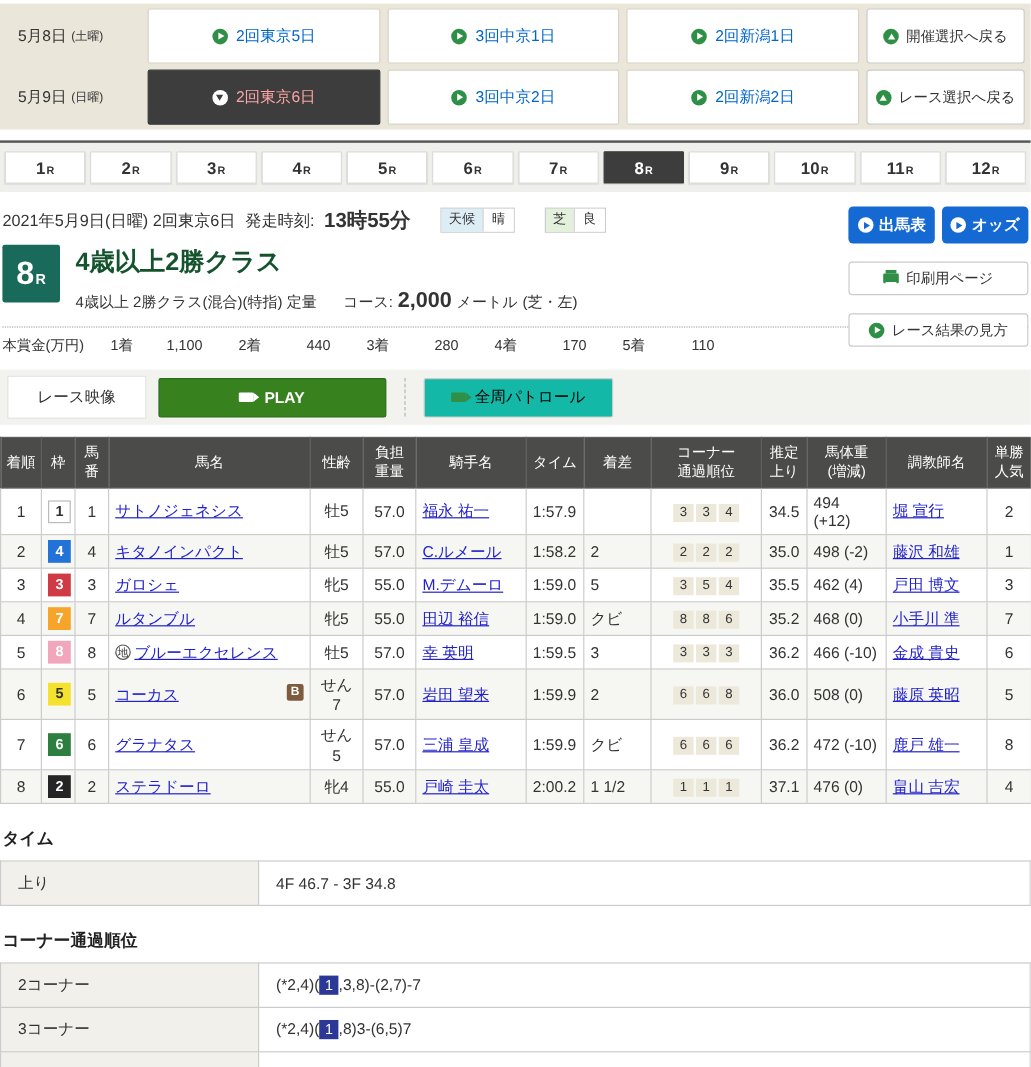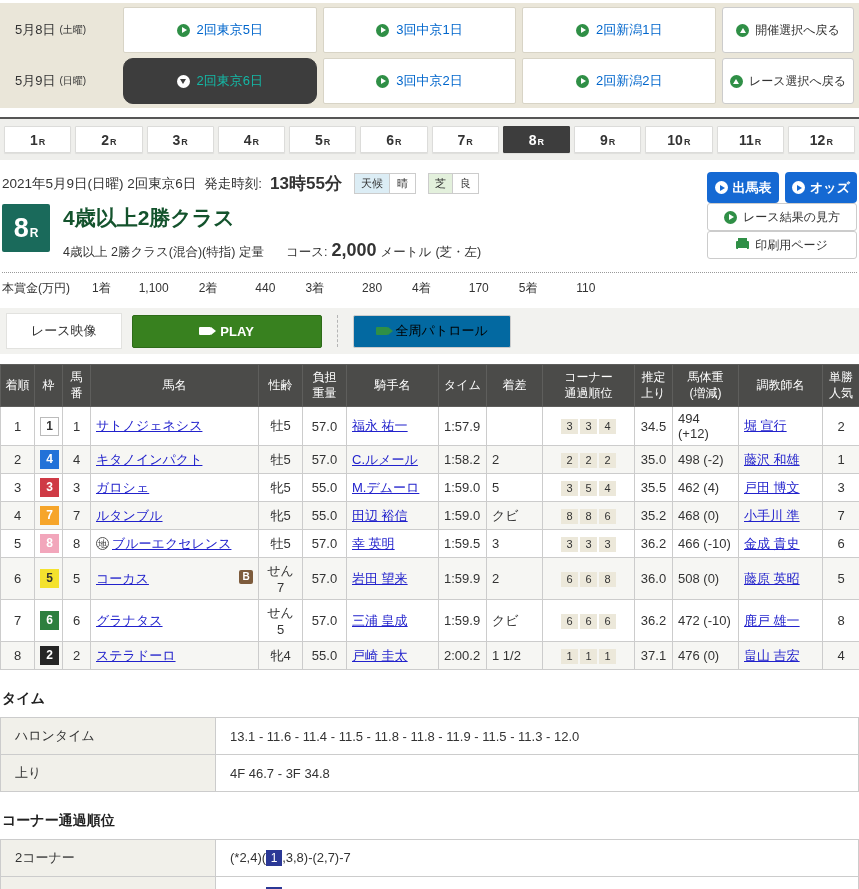--- a/index.html
+++ b/index.html
@@ -10,54 +10,54 @@
   }
   .page { width: 859px; padding-top: 3px; }
 
   
   .nav-strip { background:#eae6d9; padding:4px 5px; display:flex; flex-direction:column; gap:5px; }
   .nav-row { display:flex; gap:6px; height:46px; }
   .date-cell { width:112px; display:flex; align-items:baseline; gap:4px; padding-left:10px; align-items:center; font-size:13px; }
   .date-cell small { font-size:10px; }
   .meeting-btn { flex:1; background:#fff; border:1px solid #d8d4c6; border-radius:2px;
     display:flex; align-items:center; justify-content:center; gap:7px; color:#0066cc; font-size:13px; cursor:pointer; }
-  .meeting-btn.selected { background:#3d3d3d; border-color:#3d3d3d; color:#14b8a6;border-radius:10px; }
+  .meeting-btn.selected { background:#3d3d3d; border-color:#3d3d3d; color:#fca5a5; }
   .back-btn { width:132px; background:#fff; border:1px solid #ccc; border-radius:3px;
     display:flex; align-items:center; justify-content:center; gap:6px; font-size:12px; color:#333; cursor:pointer; }
   .ico-circle { width:13px; height:13px; border-radius:50%; background:#2f8f46;
     display:inline-flex; align-items:center; justify-content:center; flex:0 0 auto; }
   .ico-circle.white { background:#fff; }
   .tri-right { width:0; height:0; border-left:5px solid #fff; border-top:3px solid transparent; border-bottom:3px solid transparent; margin-left:2px; }
   .tri-right.blue { border-left-color:#1569d3; }
   .tri-up { width:0; height:0; border-bottom:5px solid #fff; border-left:3px solid transparent; border-right:3px solid transparent; }
   .tri-down { width:0; height:0; border-top:5px solid #3d3d3d; border-left:3px solid transparent; border-right:3px solid transparent; }
 
   
   .tab-bar { margin-top:9px; border-top:2px solid #555; background:#efefec; padding:7px 4px; display:flex; gap:4px; }
   .rtab { flex:1; height:27px; background:#fff; border:1px solid #dcdcda; border-radius:1px;
     display:flex; align-items:baseline; justify-content:center; padding-top:5px; font-weight:bold; font-size:14px;
     color:#333; cursor:pointer; box-shadow:0 1px 1px rgba(0,0,0,.07); }
   .rtab .sub { font-size:9px; font-weight:bold; margin-left:1px; }
   .rtab.selected { background:#3d3d3d; border-color:#3d3d3d; color:#fff; }
 
   
   .race-head { position:relative; padding:12px 2px 0 2px; }
-  .side-btns { position:absolute; right:2px; top:12px; width:150px; display:flex; flex-direction:column; gap:0; }
+  .side-btns { position:absolute; right:2px; top:12px; width:150px; display:flex; flex-direction:column; gap:15px; }
   .side-row { display:flex; gap:6px; }
   .btn-blue { flex:1; height:31px; background:#1569d3; color:#fff; border:0; border-radius:4px;
     display:flex; align-items:center; justify-content:center; gap:5px; font-weight:bold; font-size:13px; cursor:pointer; }
   .btn-white { height:28px; background:#fff; border:1px solid #ccc; border-radius:3px;
     display:flex; align-items:center; justify-content:center; gap:6px; font-size:12px; color:#333; cursor:pointer; }
   .ico-print { position:relative; width:13px; height:8px; background:#2f8f46; border-radius:1px; }
   .ico-print::before { content:""; position:absolute; left:2px; top:-3px; width:9px; height:3px; background:#2f8f46; }
   .ico-print::after { content:""; position:absolute; left:2px; bottom:-2px; width:9px; height:3px; background:#fff; }
 
   .meta-line { display:flex; align-items:center; gap:8px; font-size:13.5px; }
   .start-time { font-size:17px; font-weight:bold; }
-  .badge-pair { display:flex; border:1px solid #ccc; font-size:11px; line-height:1; margin-left:4px; }
+  .badge-pair { display:flex; border:1px solid #ccc; font-size:11px; line-height:1; margin-left:17px; }
   .badge-pair .b-label { padding:4px 6px; background:#dcedf5; }
   .badge-pair .b-label.turf { background:#e3f0dc; }
   .badge-pair .b-value { padding:4px 7px; background:#fff; border-left:1px solid #ccc; }
 
   .title-block { display:flex; gap:13px; margin-top:9px; align-items:flex-start; }
   .race-no-badge { width:48px; height:48px; background:#1a6a5b; color:#fff; border-radius:2px;
     display:flex; align-items:baseline; justify-content:center; padding-top:9px; font-size:27px; font-weight:bold; }
   .race-no-badge .sub { font-size:12px; margin-left:1px; }
   .race-title { font-size:21px; font-weight:bold; color:#14532d; }
   .cond-line { margin-top:8px; font-size:12.5px; display:flex; align-items:baseline; gap:4px; color:#333; }
@@ -67,21 +67,21 @@
   .prize-row .p-label { margin-right:22px; }
   .prize-row .p-place { margin-right:18px; }
   .prize-row .p-amount { margin-right:30px; min-width:40px; display:inline-block; text-align:right; }
 
   
   .video-strip { margin-top:9px; background:#f2f2ef; padding:5px 6px; display:flex; align-items:center; gap:10px; }
   .lbl-video { background:#fff; border:1px solid #e2e2df; padding:8px 24px; font-size:13px;text-align:right; }
   .btn-play { width:190px; height:33px; background:#38811f; border:1px solid #2e6b19; border-radius:2px; color:#fff;
     display:flex; align-items:center; justify-content:center; gap:9px; font-weight:bold; font-size:13px; cursor:pointer; }
   .vdash { border-left:1px dashed #b5b5b5; height:32px; margin:0 5px; }
-  .btn-patrol { height:33px; background:#0369a1; border:1px solid #ccc; border-radius:2px; padding:0 22px;
+  .btn-patrol { height:33px; background:#14b8a6; border:1px solid #ccc; border-radius:2px; padding:0 22px;
     display:flex; align-items:center; justify-content:center; gap:8px; font-size:13px; cursor:pointer; }
   .ico-cam { position:relative; width:12px; height:8px; background:#fff; border-radius:1px; }
   .ico-cam::after { content:""; position:absolute; right:-5px; top:0; width:0; height:0;
     border-left:5px solid #fff; border-top:4px solid transparent; border-bottom:4px solid transparent; }
   .ico-cam.green { background:#2f8f46; }
   .ico-cam.green::after { border-left-color:#2f8f46; }
 
   
   table.results { width:859px; table-layout:fixed; border-collapse:collapse; margin-top:10px; font-size:13px; }
   table.results thead th { background:#4b4b49; color:#fff; font-weight:normal; font-size:12px;
@@ -244,28 +244,28 @@
           <span>出馬表</span>
         </button>
         <button class="btn-blue">
           <span class="ico-circle white">
               <span class="tri-right blue"></span>
             </span>
           <span>オッズ</span>
         </button>
       </div>
       <button class="btn-white">
-        <span class="ico-circle">
-            <span class="tri-right"></span>
-          </span>
-        <span>レース結果の見方</span>
+        <span class="ico-print"></span>
+        <span>印刷用ページ</span>
       </button>
       <button class="btn-white">
-        <span class="ico-print"></span>
-        <span>印刷用ページ</span>
+        <span class="ico-circle">
+            <span class="tri-right"></span>
+          </span>
+        <span>レース結果の見方</span>
       </button>
     </div>
 
     <div class="meta-line">
       <span>2021年5月9日(日曜) 2回東京6日</span>
       <span>発走時刻:</span>
       <span class="start-time">13時55分</span>
       <span class="badge-pair">
         <span class="b-label">天候</span>
         <span class="b-value">晴</span>
@@ -491,24 +491,20 @@
         <td class="l">476 (0)</td>
         <td class="l"><a class="hlink">畠山 吉宏</a></td>
         <td class="c">4</td>
       </tr>
     </tbody>
   </table>
 
   <div class="section-title">タイム</div>
   <table class="info">
     <tbody>
-        <tr>
-      <th>ハロンタイム</th>
-      <td>13.1 - 11.6 - 11.4 - 11.5 - 11.8 - 11.8 - 11.9 - 11.5 - 11.3 - 12.0</td>
-    </tr>
     <tr>
       <th>上り</th>
       <td>4F 46.7 - 3F 34.8</td>
     </tr>
   </tbody>
     </table>
 
   <div class="section-title">コーナー通過順位</div>
   <table class="info">
     <tbody>

